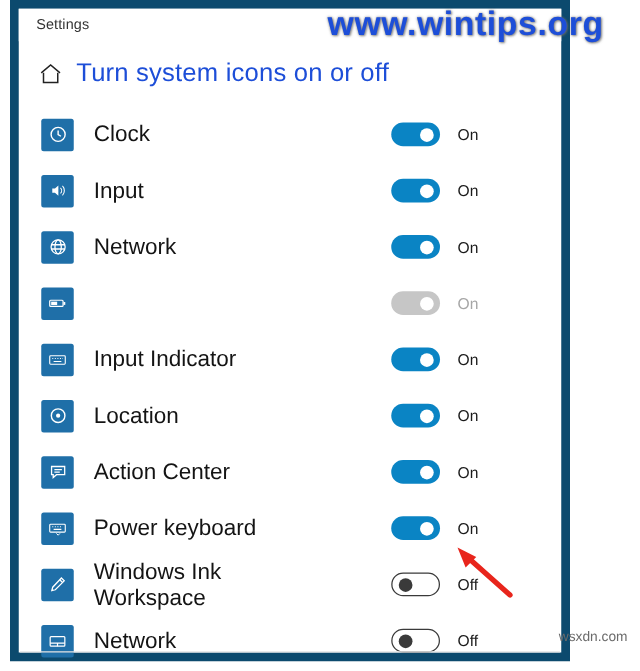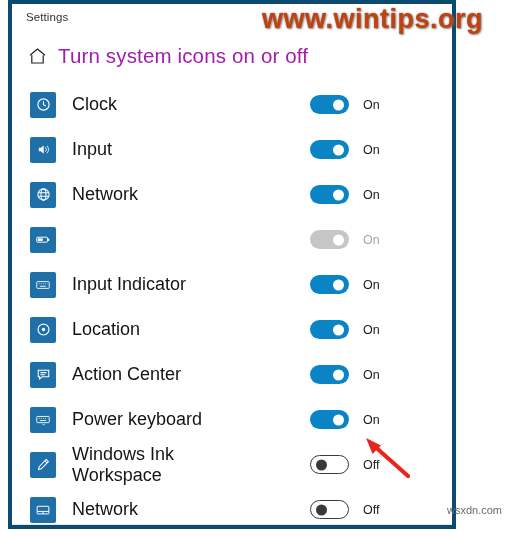--- a/index.html
+++ b/index.html
@@ -15,21 +15,21 @@
     position: relative;
     overflow: hidden;
   }
   .window {
     position: absolute;
     left: 8px;
     top: 0px;
     width: 448px;
     height: 529px;
     background: #ffffff;
-    border: 4px solid #0c4a6e;
+    border: 7px solid #0c4a6e;
     box-sizing: border-box;
   }
   .titlebar {
     height: 26px;
     display: flex;
     align-items: center;
     padding-left: 14px;
     background: #ffffff;
   }
   .titlebar .title {
@@ -47,21 +47,21 @@
     height: 28px;
     display: flex;
     align-items: center;
     justify-content: center;
     margin-right: 6px;
     color: #222;
   }
   .page-title {
     font-size: 20.5px;
     font-weight: normal;
-    color: #a21caf;
+    color: #1d4ed8;
     letter-spacing: 0.15px;
   }
   .list {
     margin-top: 6px;
     padding-left: 12px;
     padding-right: 12px;
   }
   .row {
     display: flex;
     align-items: center;
@@ -136,21 +136,21 @@
   }
   .toggle-state.dim {
     color: #a6a6a6;
   }
   .watermark {
     position: absolute;
     left: 262px;
     top: 4px;
     font-size: 27px;
     font-weight: bold;
-    color: #c2410c;
+    color: #1d4ed8;
     text-shadow: 0 0 2px rgba(120,120,120,0.85), 1px 1px 2px rgba(100,100,100,0.7);
     letter-spacing: 0.5px;
     white-space: nowrap;
     pointer-events: none;
   }
   .corner-mark {
     position: absolute;
     right: 10px;
     bottom: 21px;
     font-size: 11px;

